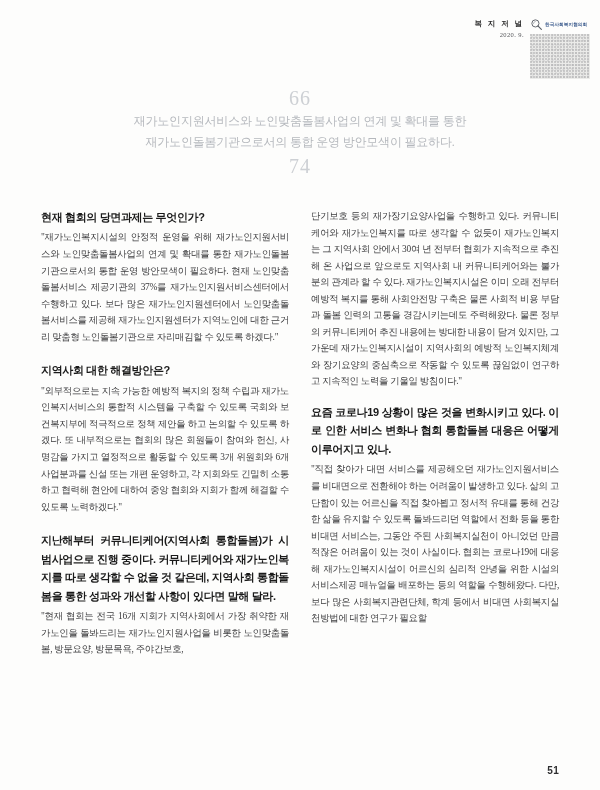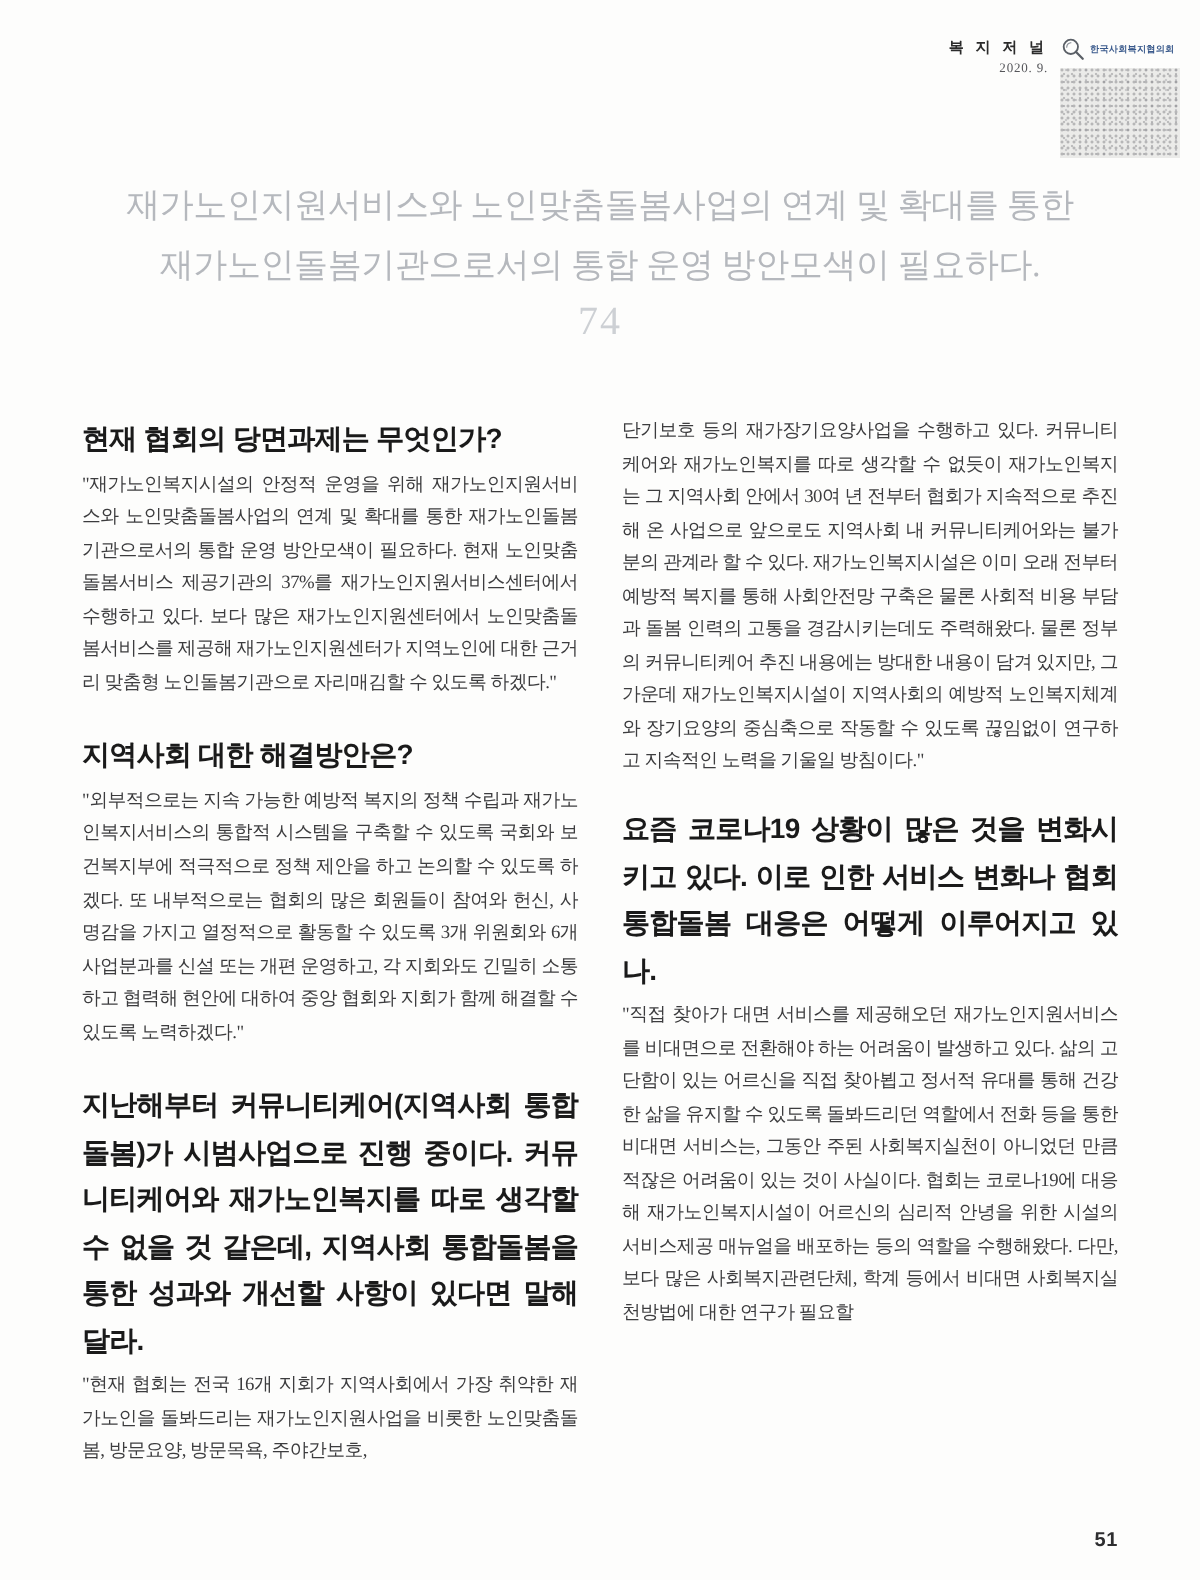--- a/index.html
+++ b/index.html
@@ -97,21 +97,21 @@
     font-family: "Liberation Serif", "DejaVu Serif", serif;
     font-size: 20px;
     line-height: 1;
     color: #cdd0d4;
     letter-spacing: 1px;
     user-select: none;
   }
   .quote-glyph.open { margin-bottom: 3px; }
   .quote-glyph.close { margin-top: 3px; }
   .pullquote-line {
-    font-size: 17px;
+    font-size: 12px;
     line-height: 1.75;
     color: #b5b8bd;
     letter-spacing: -0.2px;
     white-space: nowrap;
   }
 
   
   .columns {
     position: absolute;
     top: 208px;
@@ -120,21 +120,21 @@
     bottom: 56px;
     display: flex;
     gap: 22px;
   }
   .column {
     flex: 1 1 0;
     min-width: 0;
   }
   .q-heading {
     font-family: "Liberation Sans", "DejaVu Sans", sans-serif;
-    font-size: 14px;
+    font-size: 11px;
     font-weight: bold;
     color: #1a1a1a;
     line-height: 1.68;
     letter-spacing: -0.35px;
     margin: 0 0 3px 0;
     text-align: justify;
   }
   .body-text {
     font-size: 9.4px;
     line-height: 1.76;
@@ -177,20 +177,21 @@
           <line x1="14.6" y1="14.6" x2="21" y2="21" stroke="#5a5f66" stroke-width="2.1" stroke-linecap="round"></line>
           <path d="M6.2 10.4 A4.4 4.4 0 0 1 10 6.2" fill="none" stroke="#8b9098" stroke-width="1.1" stroke-linecap="round"></path>
         </svg>
         <span class="logo-name">한국사회복지협의회</span>
       </div>
       <div class="scan-block"></div>
     </div>
   </div>
 
   <div class="pullquote">
+    <div class="quote-glyph open">66</div>
     <div class="pullquote-line">재가노인지원서비스와 노인맞춤돌봄사업의 연계 및 확대를 통한</div>
     <div class="pullquote-line">재가노인돌봄기관으로서의 통합 운영 방안모색이 필요하다.</div>
     <div class="quote-glyph close">74</div>
   </div>
 
   <div class="columns">
 
     <div class="column">
       <h2 class="q-heading">현재 협회의 당면과제는 무엇인가?</h2>
       <p class="body-text">"재가노인복지시설의 안정적 운영을 위해 재가노인지원서비스와 노인맞춤돌봄사업의 연계 및 확대를 통한 재가노인돌봄기관으로서의 통합 운영 방안모색이 필요하다. 현재 노인맞춤돌봄서비스 제공기관의 37%를 재가노인지원서비스센터에서 수행하고 있다. 보다 많은 재가노인지원센터에서 노인맞춤돌봄서비스를 제공해 재가노인지원센터가 지역노인에 대한 근거리 맞춤형 노인돌봄기관으로 자리매김할 수 있도록 하겠다."</p>

